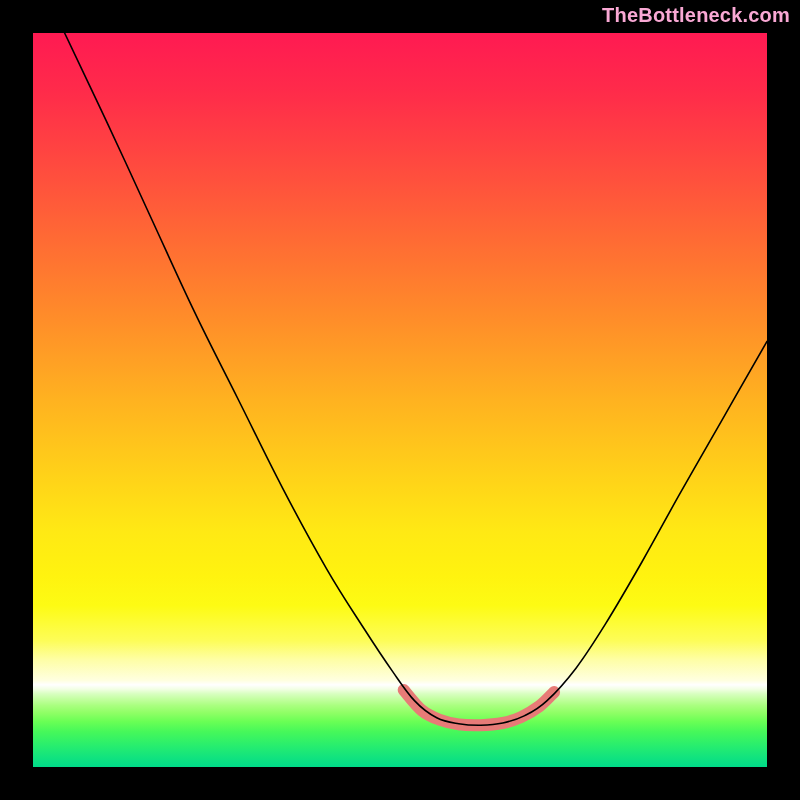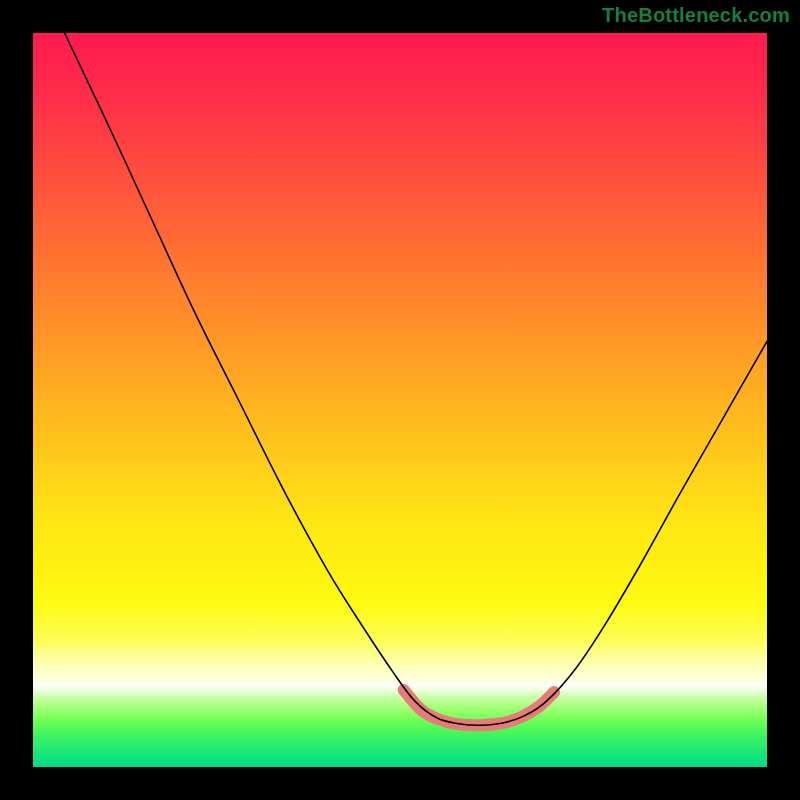--- a/index.html
+++ b/index.html
@@ -14,21 +14,21 @@
   .frame {
     position: relative;
     width: 800px;
     height: 800px;
     background: #000;
   }
   .watermark {
     position: absolute;
     top: 4px;
     right: 10px;
-    color: #15803d;
+    color: #f9a8d4;
     font-size: 20px;
     font-weight: 600;
     letter-spacing: 0.2px;
     z-index: 5;
     user-select: none;
   }
   .plot {
     position: absolute;
     left: 33px;
     top: 33px;

